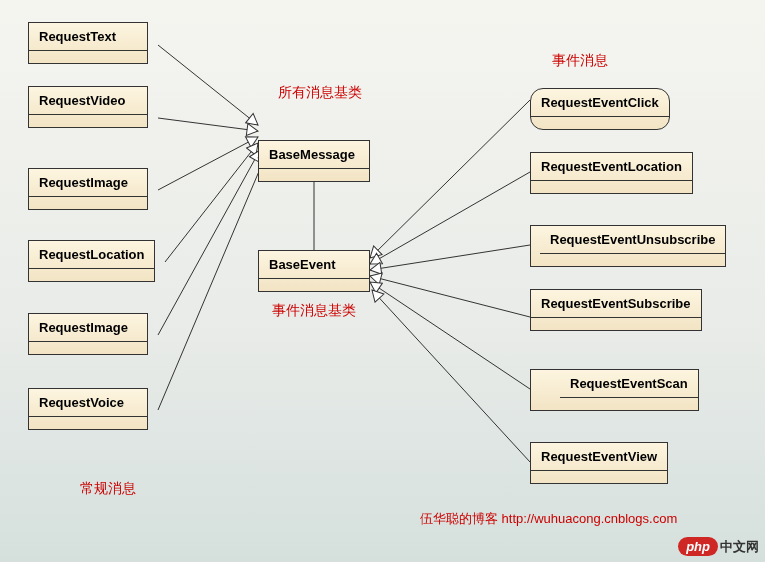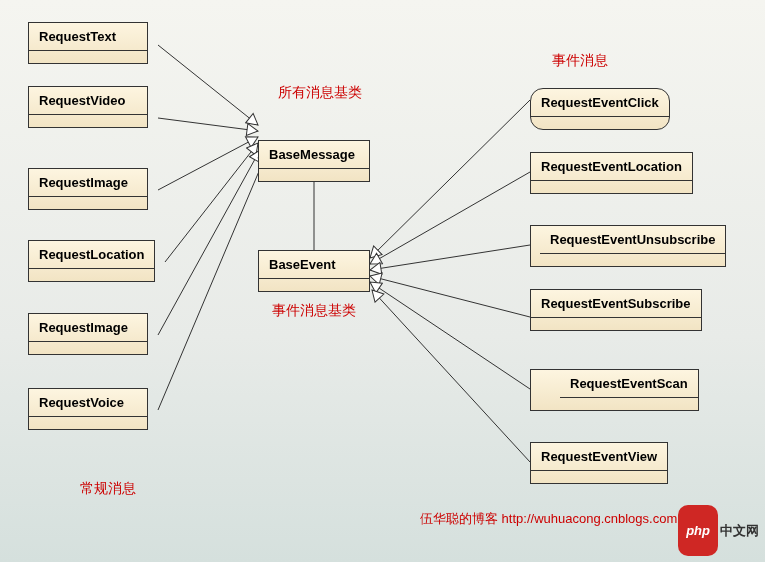--- a/index.html
+++ b/index.html
@@ -45,21 +45,21 @@
       display: flex;
       align-items: center;
       gap: 2px;
     }
     .php-pill {
       background: #cf2724;
       color: #fff;
       font-style: italic;
       font-weight: bold;
       font-size: 13px;
-      padding: 18px 8px;
+      padding: 2px 8px;
       border-radius: 10px;
     }
     .php-text {
       font-size: 13px;
       font-weight: bold;
       color: #333;
     }
     svg.connectors {
       position: absolute;
       top: 0;

